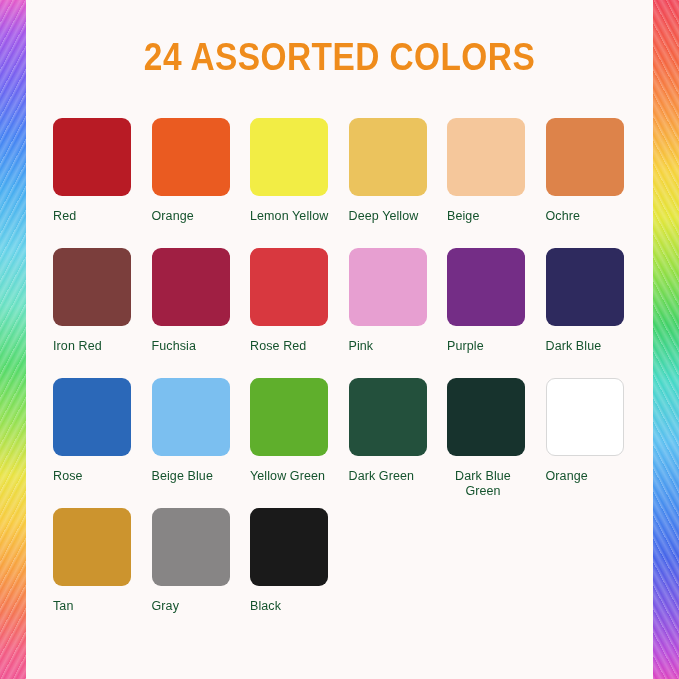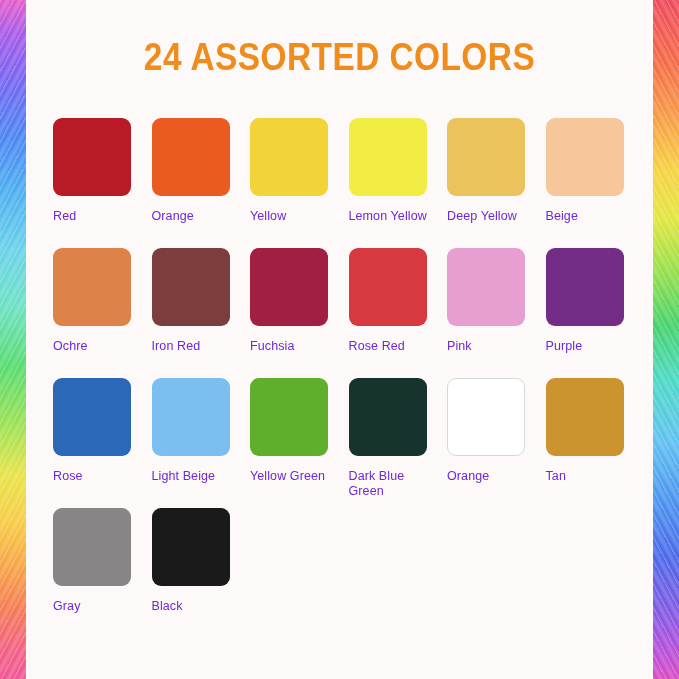--- a/index.html
+++ b/index.html
@@ -128,26 +128,27 @@
     box-sizing: border-box;
   }
   .chip.bordered {
     border: 1px solid #d8d8d8;
   }
   .chip-label {
     margin-top: 13px;
     width: 90px;
     font-size: 12.5px;
     line-height: 15px;
-    color: #6d28d9;
+    color: #14532d;
     text-align: left;
     letter-spacing: 0.1px;
   }
   .chip-label.wrap {
     width: 72px;
+    text-align: center;
   }
 </style>
 </head>
 <body>
 
 <div id="page">
 
   <div class="edge edge-left"></div>
   <div class="edge-inner edge-inner-left"></div>
 
@@ -159,24 +160,20 @@
   <div class="grid" id="swatch-grid">
       <div class="cell">
         <div class="chip" style="background: rgb(184, 27, 37);"></div>
         <div class="chip-label">Red</div>
       </div>
       <div class="cell">
         <div class="chip" style="background: rgb(234, 91, 33);"></div>
         <div class="chip-label">Orange</div>
       </div>
       <div class="cell">
-        <div class="chip" style="background: rgb(242, 211, 56);"></div>
-        <div class="chip-label">Yellow</div>
-      </div>
-      <div class="cell">
         <div class="chip" style="background: rgb(242, 237, 69);"></div>
         <div class="chip-label">Lemon Yellow</div>
       </div>
       <div class="cell">
         <div class="chip" style="background: rgb(235, 195, 93);"></div>
         <div class="chip-label">Deep Yellow</div>
       </div>
       <div class="cell">
         <div class="chip" style="background: rgb(245, 199, 155);"></div>
         <div class="chip-label">Beige</div>
@@ -199,32 +196,40 @@
       </div>
       <div class="cell">
         <div class="chip" style="background: rgb(231, 159, 209);"></div>
         <div class="chip-label">Pink</div>
       </div>
       <div class="cell">
         <div class="chip" style="background: rgb(116, 45, 134);"></div>
         <div class="chip-label">Purple</div>
       </div>
       <div class="cell">
+        <div class="chip" style="background: rgb(46, 42, 94);"></div>
+        <div class="chip-label">Dark Blue</div>
+      </div>
+      <div class="cell">
         <div class="chip" style="background: rgb(43, 104, 184);"></div>
         <div class="chip-label">Rose</div>
       </div>
       <div class="cell">
         <div class="chip" style="background: rgb(123, 191, 240);"></div>
-        <div class="chip-label">Light Beige</div>
+        <div class="chip-label">Beige Blue</div>
       </div>
       <div class="cell">
         <div class="chip" style="background: rgb(95, 175, 44);"></div>
         <div class="chip-label">Yellow Green</div>
       </div>
       <div class="cell">
+        <div class="chip" style="background: rgb(35, 80, 60);"></div>
+        <div class="chip-label">Dark Green</div>
+      </div>
+      <div class="cell">
         <div class="chip" style="background: rgb(23, 51, 45);"></div>
         <div class="chip-label wrap">Dark Blue Green</div>
       </div>
       <div class="cell">
         <div class="chip bordered" style="background: rgb(255, 255, 255);"></div>
         <div class="chip-label">Orange</div>
       </div>
       <div class="cell">
         <div class="chip" style="background: rgb(204, 148, 46);"></div>
         <div class="chip-label">Tan</div>

